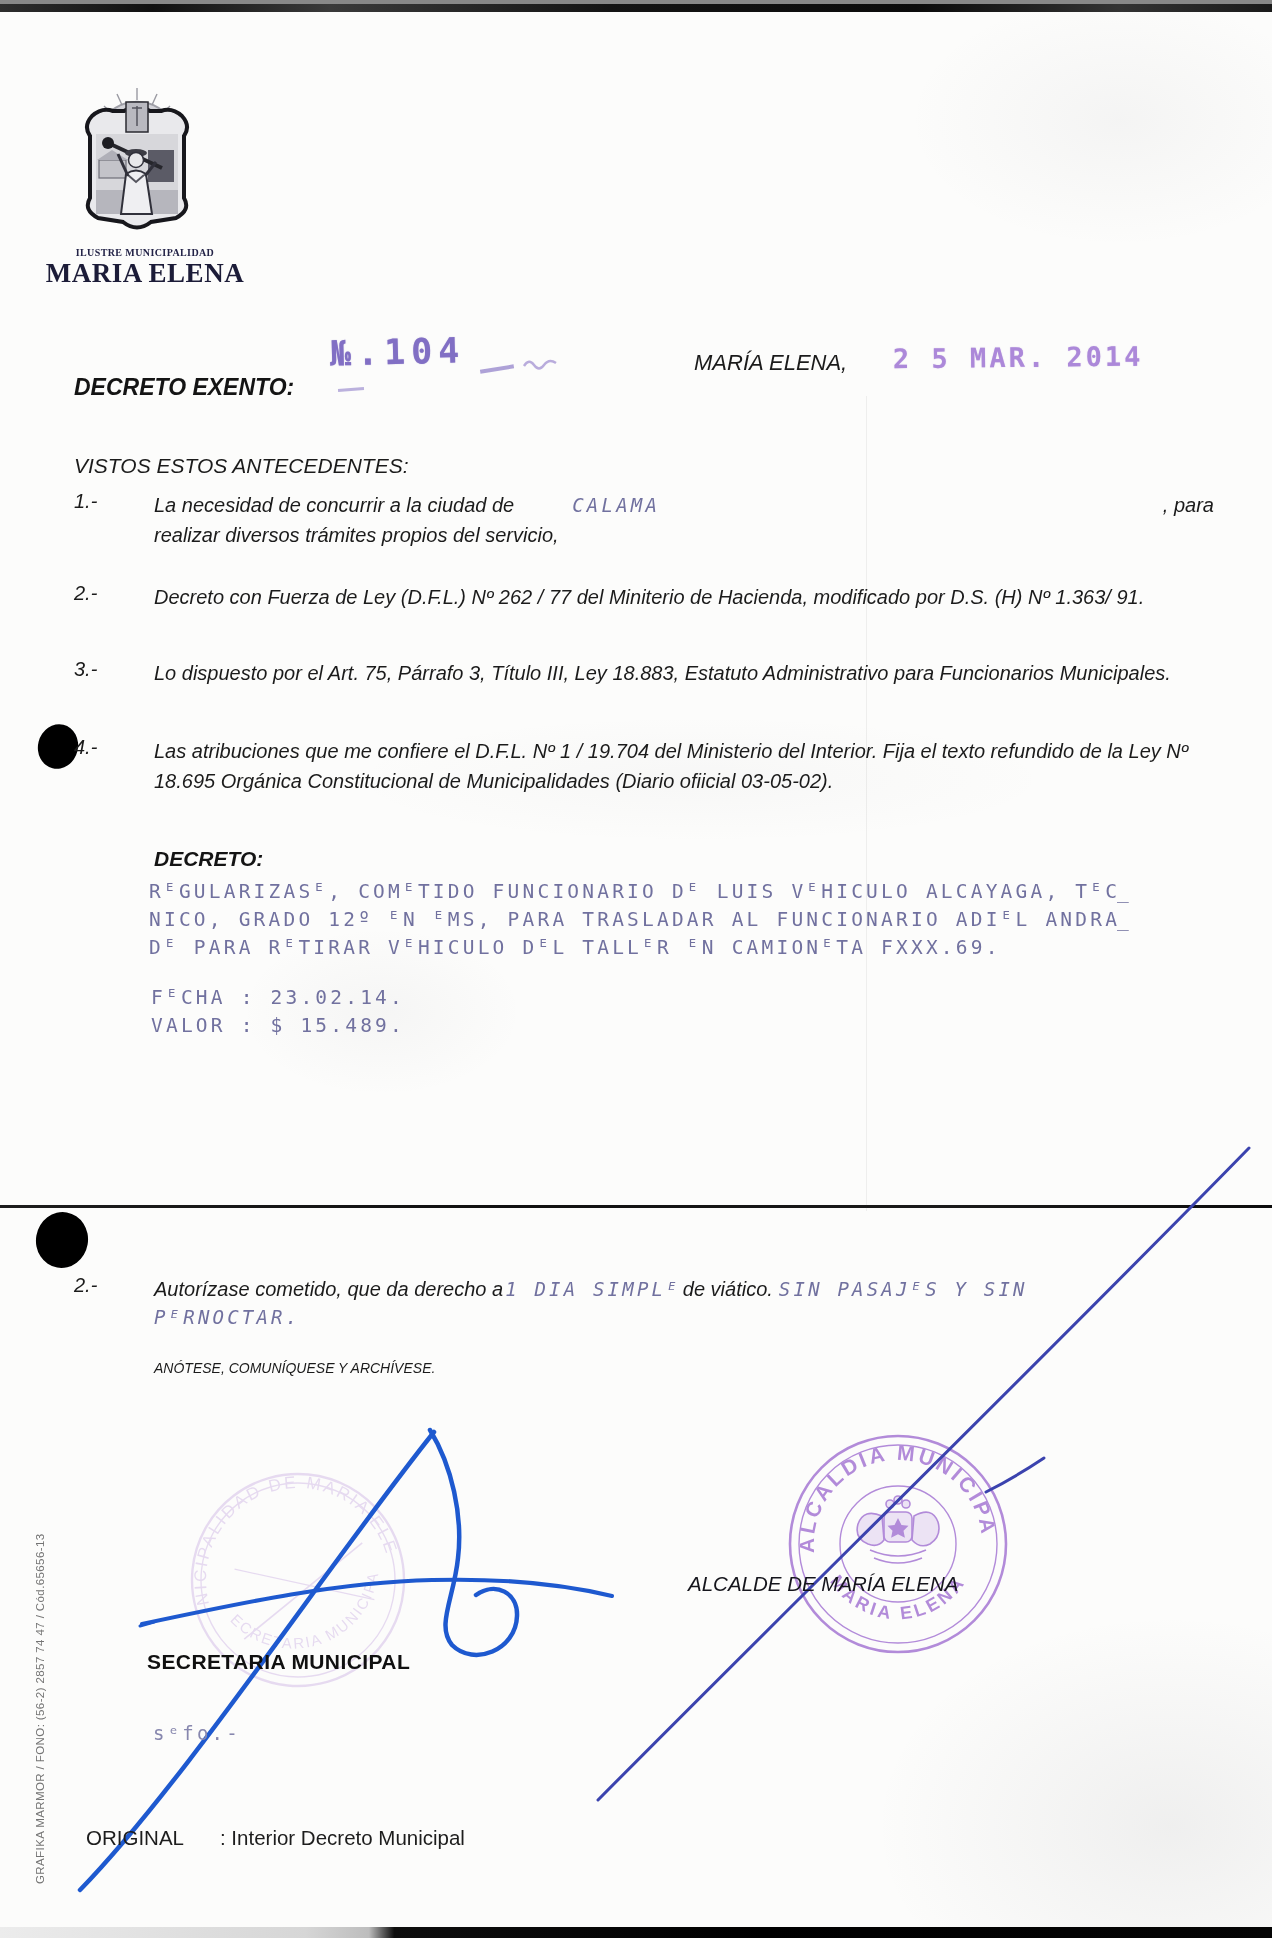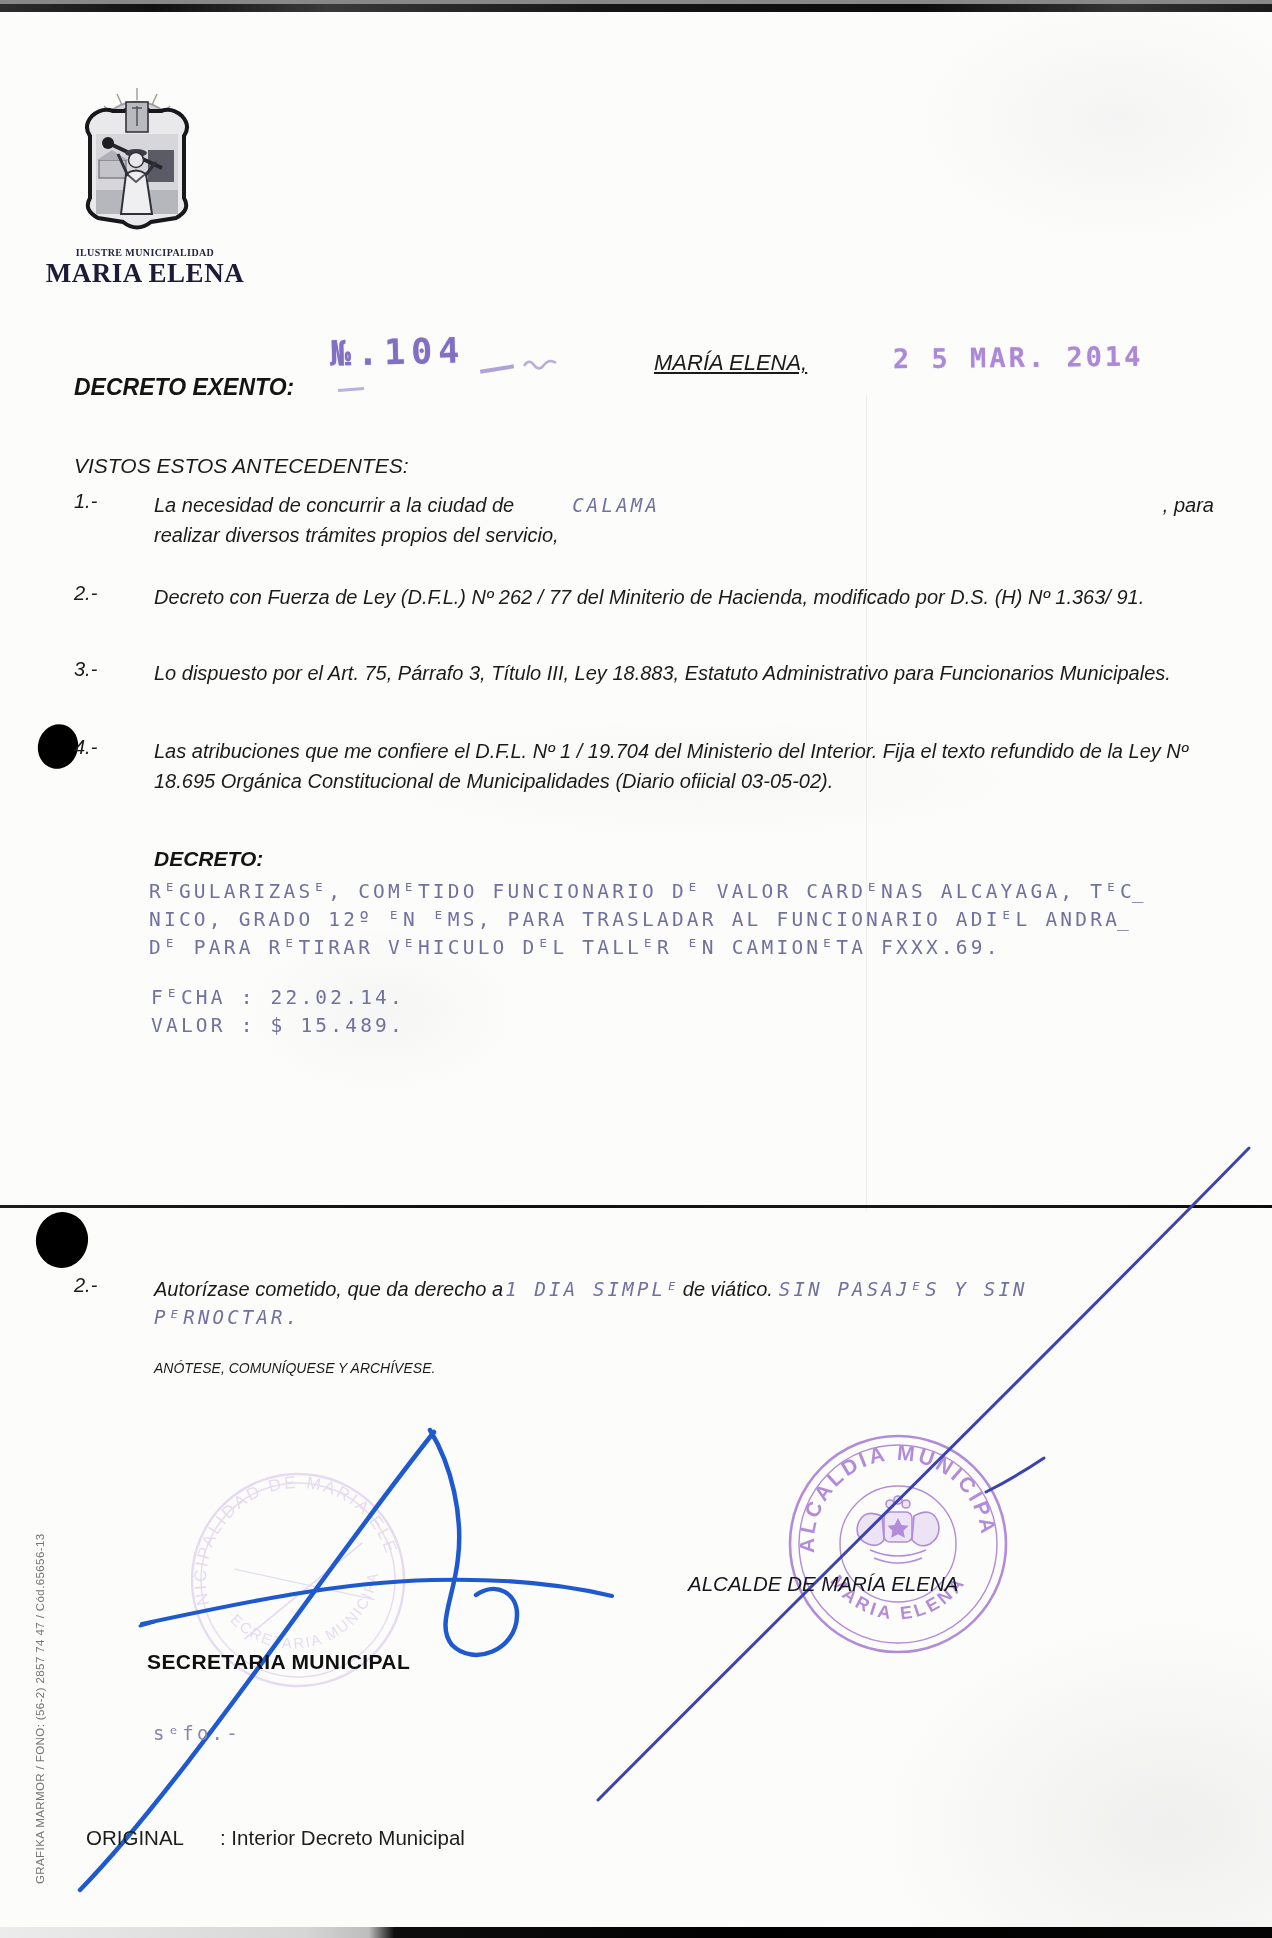--- a/index.html
+++ b/index.html
@@ -79,21 +79,21 @@
   <div class="abs org1" style="left:55px;top:243px;width:180px;">ILUSTRE MUNICIPALIDAD</div>
   <div class="abs org2" style="left:35px;top:254px;width:220px;">MARIA ELENA</div>
 
   <div class="abs h-label" style="left:74px;top:370px;">DECRETO EXENTO:</div>
   <div class="abs stamp-num" style="left:330px;top:328px;">№.104</div>
   <div class="abs" style="left:480px;top:363px;width:34px;height:4px;background:rgba(122,102,192,.6);transform:rotate(-9deg);"></div>
   <svg class="abs" style="left:522px;top:352px;" width="40" height="16" viewBox="0 0 40 16">
     <path d="M 2 10 q 5 -8 10 -1 t 10 0 t 12 -2" fill="none" stroke="rgba(140,118,200,.6)" stroke-width="2.4"></path>
   </svg>
   <div class="abs" style="left:338px;top:384px;width:26px;height:3px;background:rgba(122,102,192,.5);transform:rotate(-4deg);"></div>
-  <div class="abs print-i" style="left:654px;top:346px;font-size:22px;text-decoration:underline;">MARÍA ELENA,</div>
+  <div class="abs print-i" style="left:694px;top:346px;font-size:22px;">MARÍA ELENA,</div>
   <div class="abs date-stamp" style="left:893px;top:338px;">2 5 MAR. 2014</div>
 
   <div class="abs print-i" style="left:74px;top:450px;font-size:21px;">VISTOS ESTOS ANTECEDENTES:</div>
 
   <div class="abs num-it" style="left:74px;top:486px;">1.-</div>
   <div class="abs body-it" style="left:154px;top:486px;width:1058px;">
     <div style="position:relative;height:30px;">
       <span>La necesidad de concurrir a la ciudad de</span><span class="typed" style="font-size:19px;margin-left:58px;">CALAMA</span>
       <span style="position:absolute;right:-2px;top:0;">, para</span>
     </div>
@@ -104,25 +104,25 @@
   <div class="abs body-it" style="left:154px;top:578px;width:1058px;">Decreto con Fuerza de Ley (D.F.L.) Nº 262 / 77 del Miniterio de Hacienda, modificado por D.S. (H) Nº 1.363/ 91.</div>
 
   <div class="abs num-it" style="left:74px;top:654px;">3.-</div>
   <div class="abs body-it" style="left:154px;top:654px;width:1058px;">Lo dispuesto por el Art. 75, Párrafo 3, Título III, Ley 18.883, Estatuto Administrativo para Funcionarios Municipales.</div>
 
   <div class="abs num-it" style="left:74px;top:732px;">4.-</div>
   <div class="abs body-it" style="left:154px;top:732px;width:1058px;">Las atribuciones que me confiere el D.F.L. Nº 1 / 19.704 del Ministerio del Interior. Fija el texto refundido de la Ley Nº 18.695 Orgánica Constitucional de Municipalidades  (Diario ofiicial 03-05-02).</div>
 
   <div class="abs h-label" style="left:154px;top:843px;font-size:21px;">DECRETO:</div>
   <div class="abs" style="left:149px;top:876px;">
-    <div class="typed t-line">RᴱGULARIZASᴱ, COMᴱTIDO FUNCIONARIO Dᴱ VALOR CARDᴱNAS ALCAYAGA, TᴱC̲</div>
+    <div class="typed t-line">RᴱGULARIZASᴱ, COMᴱTIDO FUNCIONARIO Dᴱ LUIS VᴱHICULO ALCAYAGA, TᴱC̲</div>
     <div class="typed t-line">NICO, GRADO 12º ᴱN ᴱMS, PARA TRASLADAR AL FUNCIONARIO ADIᴱL ANDRA̲</div>
     <div class="typed t-line">Dᴱ PARA RᴱTIRAR VᴱHICULO DᴱL TALLᴱR ᴱN CAMIONᴱTA FXXX.69.</div>
   </div>
-  <div class="abs typed" style="left:151px;top:982px;font-size:19.5px;">FᴱCHA : 22.02.14.</div>
+  <div class="abs typed" style="left:151px;top:982px;font-size:19.5px;">FᴱCHA : 23.02.14.</div>
   <div class="abs typed" style="left:151px;top:1010px;font-size:19.5px;">VALOR : $ 15.489.</div>
 
   <div class="abs num-it" style="left:74px;top:1270px;">2.-</div>
   <div class="abs body-it" style="left:154px;top:1270px;width:1062px;">
     <div style="position:relative;height:28px;white-space:nowrap;">
       <span>Autorízase cometido, que da derecho a</span><span class="typed" style="font-size:19px;margin-left:2px;text-align:center;">1 DIA SIMPLᴱ</span><span style="margin-left:2px;">de viático.</span><span class="typed" style="font-size:19px;margin-left:6px;">SIN PASAJᴱS Y SIN</span>
     </div>
     <div class="typed" style="font-size:19px;">PᴱRNOCTAR.</div>
   </div>
   <div class="abs print-i" style="left:154px;top:1356px;font-size:14px;">ANÓTESE, COMUNÍQUESE Y ARCHÍVESE.</div>

